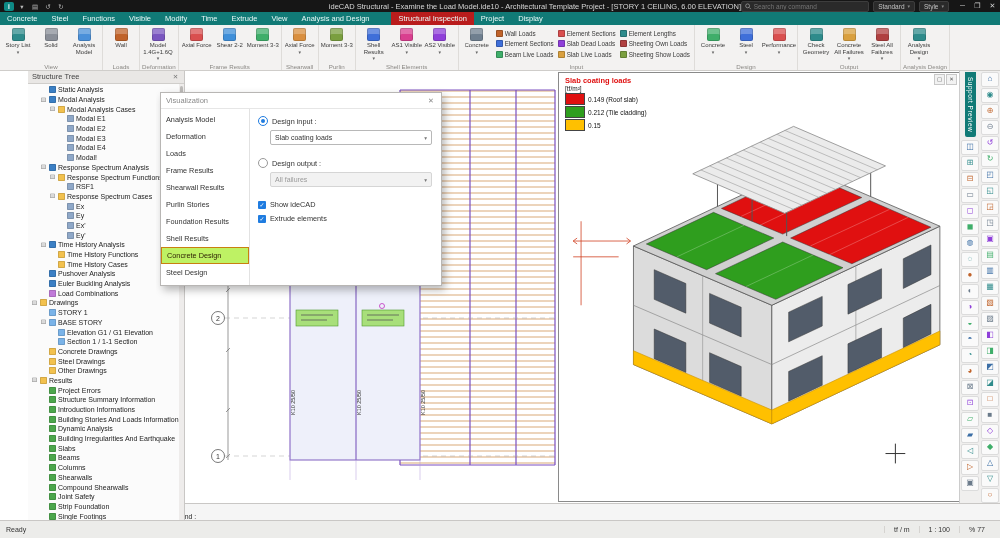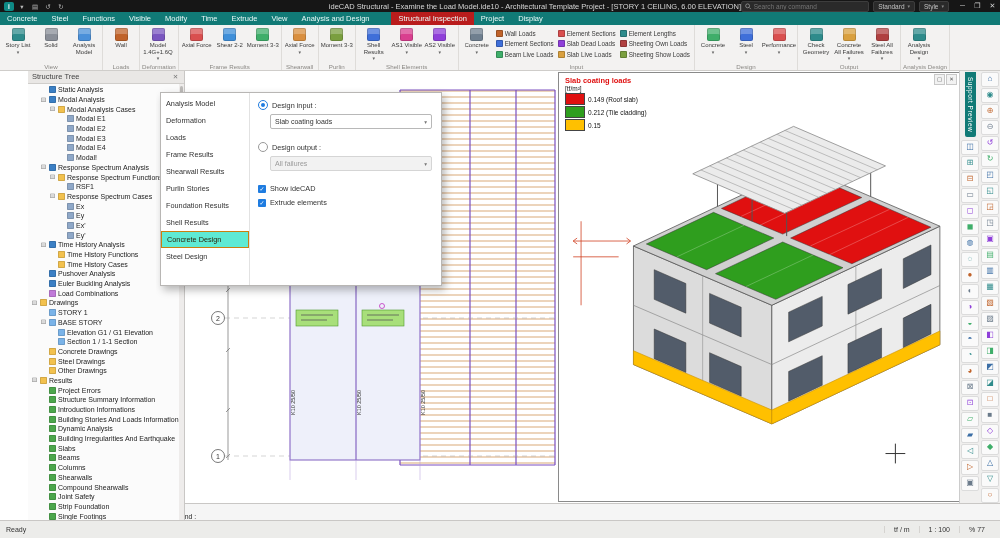--- a/index.html
+++ b/index.html
@@ -76,21 +76,21 @@
 
   
   .viz-dialog{position:absolute;left:4px;top:22px;width:280px;height:192px;background:#fff;
               border:1px solid #b8b6b4;box-shadow:3px 4px 8px rgba(0,0,0,.28);z-index:20;display:flex;flex-direction:column;}
   .viz-titlebar{height:15px;display:flex;align-items:center;padding:0 5px;border-bottom:1px solid #e6e6e6;flex:0 0 15px;}
   .viz-title{font-size:7.5px;color:#8a8a8a;}
   .viz-close{margin-left:auto;font-size:7px;color:#888;width:10px;text-align:center;}
   .viz-body{flex:1;display:flex;}
   .viz-list{width:88px;border-right:1px solid #e2e2e2;display:flex;flex-direction:column;padding-top:2px;}
   .viz-item{font-size:7.3px;color:#333;padding:0 5px;height:17px;line-height:17px;white-space:nowrap;}
-  .viz-item.selected{background:#5eead4;border:1px solid #c97f10;height:15px;line-height:15px;color:#2b1c00;}
+  .viz-item.selected{background:#bef264;border:1px solid #c97f10;height:15px;line-height:15px;color:#2b1c00;}
   .viz-content{flex:1;padding:7px 8px;display:flex;flex-direction:column;}
   .radio-row{display:flex;align-items:center;gap:4px;font-size:7.3px;color:#333;margin-bottom:4px;}
   .radio{width:8px;height:8px;border-radius:50%;border:1px solid #999;background:#fff;flex:0 0 8px;position:relative;}
   .radio.checked{border-color:#1f7ce0;}
   .radio.checked::after{content:"";position:absolute;left:2px;top:2px;width:4px;height:4px;border-radius:50%;background:#1f7ce0;}
   .select{height:13px;border:1px solid #b8b8b8;border-radius:2px;background:#fff;display:flex;align-items:center;
           justify-content:space-between;padding:0 4px;font-size:7px;color:#333;width:152px;margin:0 0 13px 12px;}
   .select .chev{font-size:5.5px;color:#777;}
   .select.disabled{background:#f2f2f2;color:#9a9a9a;border-color:#d5d5d5;}
   .check-row{display:flex;align-items:center;gap:4px;font-size:7.3px;color:#333;margin-bottom:5px;}
@@ -778,20 +778,24 @@
       </g>
 
       <g stroke="#333" stroke-width="1">
         <line x1="330" y1="385" x2="350" y2="385"></line>
         <line x1="340" y1="375" x2="340" y2="395"></line>
       </g>
     </svg>
   </div>
 
   <div class="viz-dialog">
+    <div class="viz-titlebar">
+      <span class="viz-title">Visualization</span>
+      <span class="viz-close">✕</span>
+    </div>
     <div class="viz-body">
       <div class="viz-list" id="viz-list">
           <div class="viz-item">Analysis Model</div>
           <div class="viz-item">Deformation</div>
           <div class="viz-item">Loads</div>
           <div class="viz-item">Frame Results</div>
           <div class="viz-item">Shearwall Results</div>
           <div class="viz-item">Purlin Stories</div>
           <div class="viz-item">Foundation Results</div>
           <div class="viz-item">Shell Results</div>

